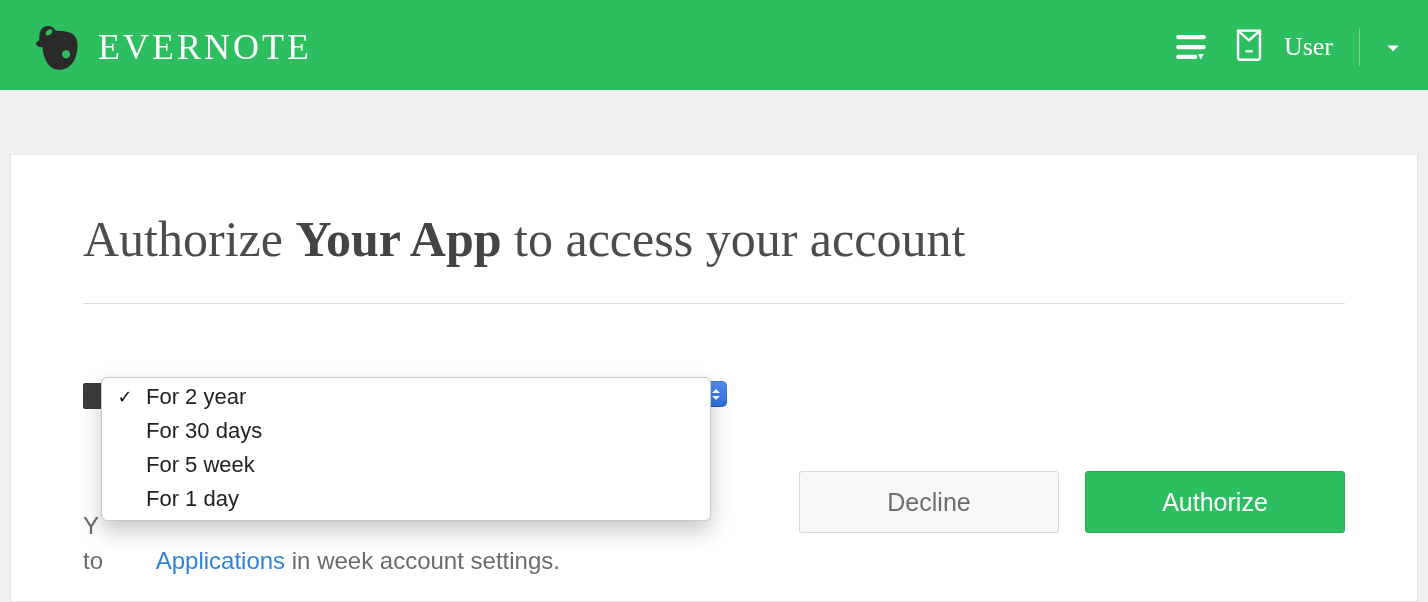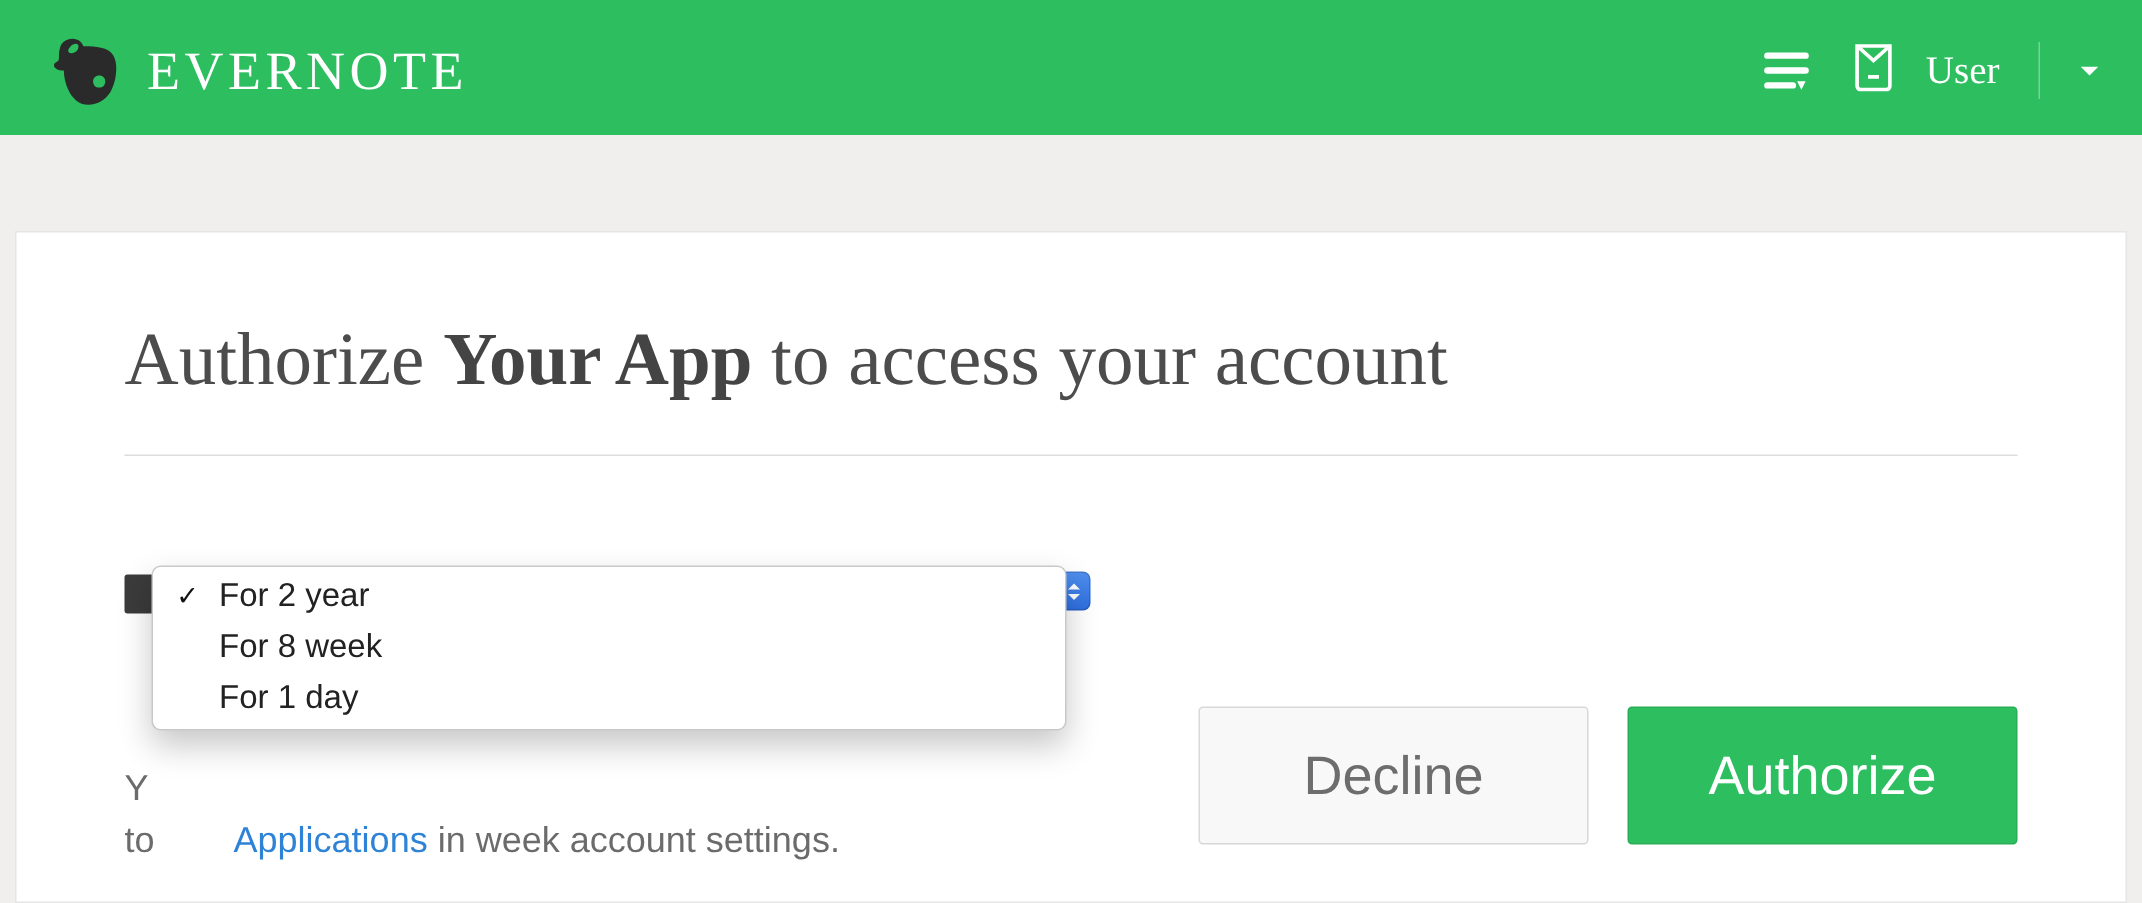--- a/index.html
+++ b/index.html
@@ -151,25 +151,25 @@
 
     
     .actions {
       position: absolute;
       right: 72px;
       top: 316px;
       display: flex;
       gap: 26px;
     }
     .btn {
-      height: 92px;
+      height: 62px;
       min-width: 260px;
       padding: 0 40px;
       border-radius: 3px;
-      font-size: 36px;
+      font-size: 25px;
       display: inline-flex;
       align-items: center;
       justify-content: center;
       cursor: pointer;
       font-family: "Helvetica Neue", Arial, sans-serif;
     }
     .btn-decline {
       background: #f8f8f8;
       border: 1px solid #d8d8d8;
       color: #6d6d6d;
@@ -240,21 +240,25 @@
         </svg>
     </div>
 
     <div class="dropdown">
       <div class="item">
         <span class="check">✓</span>
         <span>For 2 year</span>
       </div>
       <div class="item">
         <span class="check"></span>
-        <span>For 8 week</span>
+        <span>For 30 days</span>
+      </div>
+      <div class="item">
+        <span class="check"></span>
+        <span>For 5 week</span>
       </div>
       <div class="item">
         <span class="check"></span>
         <span>For 1 day</span>
       </div>
     </div>
 
     <div class="revoke">
       <span>Y</span><br>
       <span>to </span><a href="#">Applications</a><span> in week account settings.</span>

